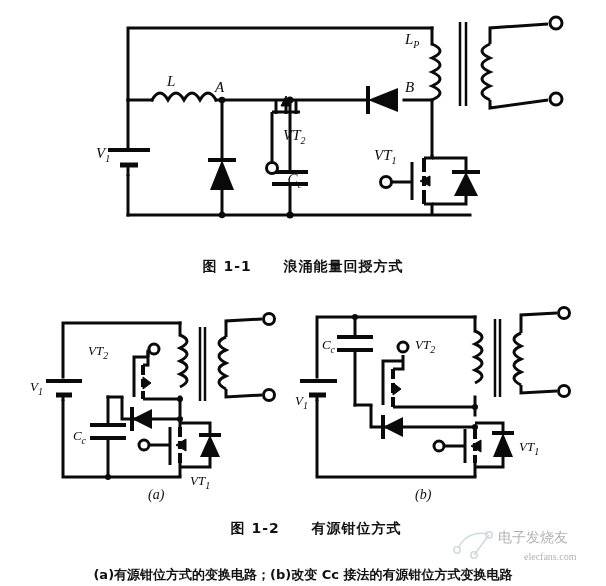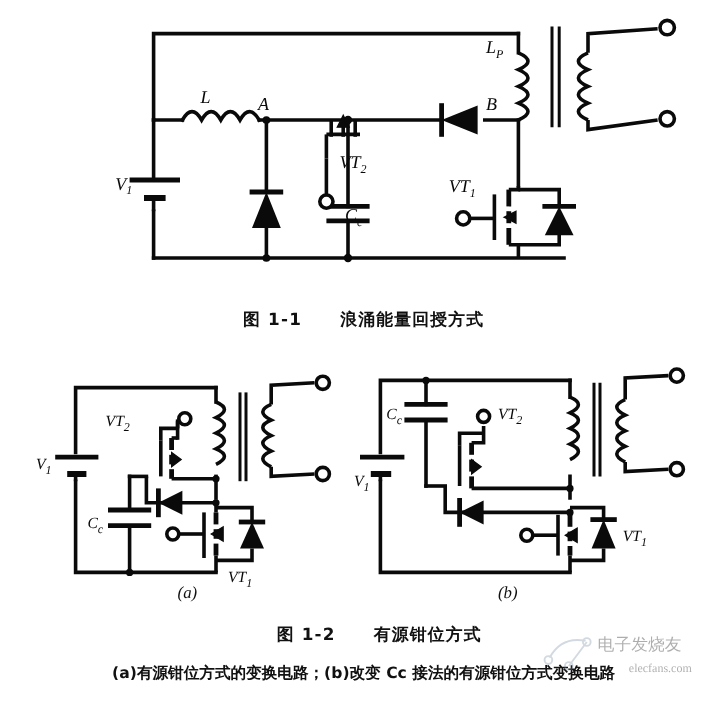--- a/index.html
+++ b/index.html
@@ -377,21 +377,21 @@
     </svg>
   </div>
   <div class="panel-label" style="left:415px;top:487px;">(b)</div>
 
   <div class="cap cap-main" style="top:520px;padding-left:13px;">
     <span>图 1-2</span>
     <span style="display:inline-block;width:20px;"></span>
     <span>有源钳位方式</span>
   </div>
 
-  <div class="subcap" style="top:552px;">(a)有源钳位方式的变换电路；(b)改变 Cc 接法的有源钳位方式变换电路</div>
+  <div class="subcap" style="top:566px;">(a)有源钳位方式的变换电路；(b)改变 Cc 接法的有源钳位方式变换电路</div>
 
   <svg class="watermark" viewBox="0 0 148 46">
     <g stroke="#7a8fa6" stroke-width="1.6" fill="none">
       <path d="M6,26 q10,-18 30,-14"></path>
       <circle cx="5" cy="28" r="3.2"></circle>
       <circle cx="37" cy="13" r="3.2"></circle>
       <circle cx="22" cy="33" r="3.2"></circle>
       <path d="M22,33 L37,13"></path>
     </g>
     <text x="46" y="20" font-size="14" fill="#8a9bad" font-family="DejaVu Sans, sans-serif">电子发烧友</text>

